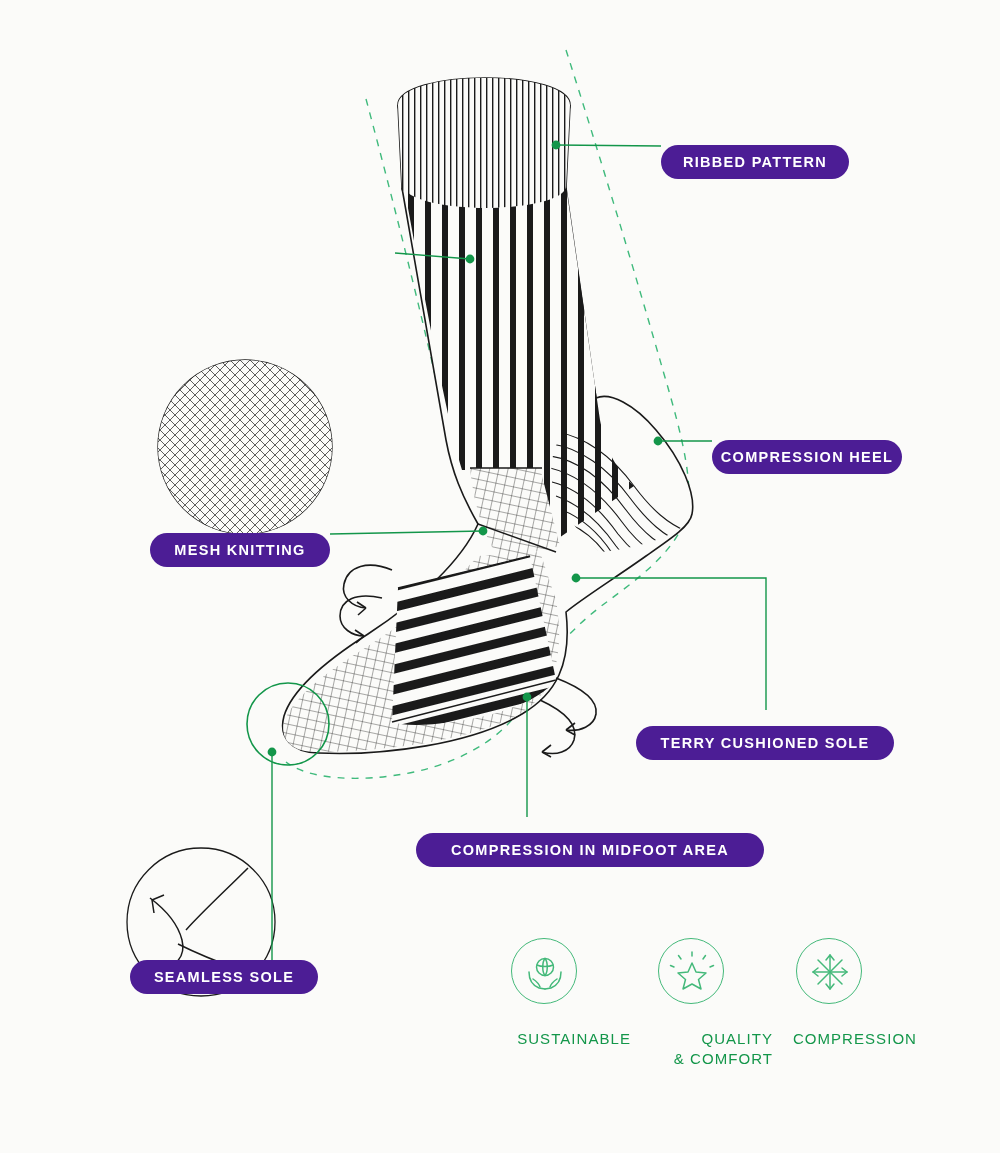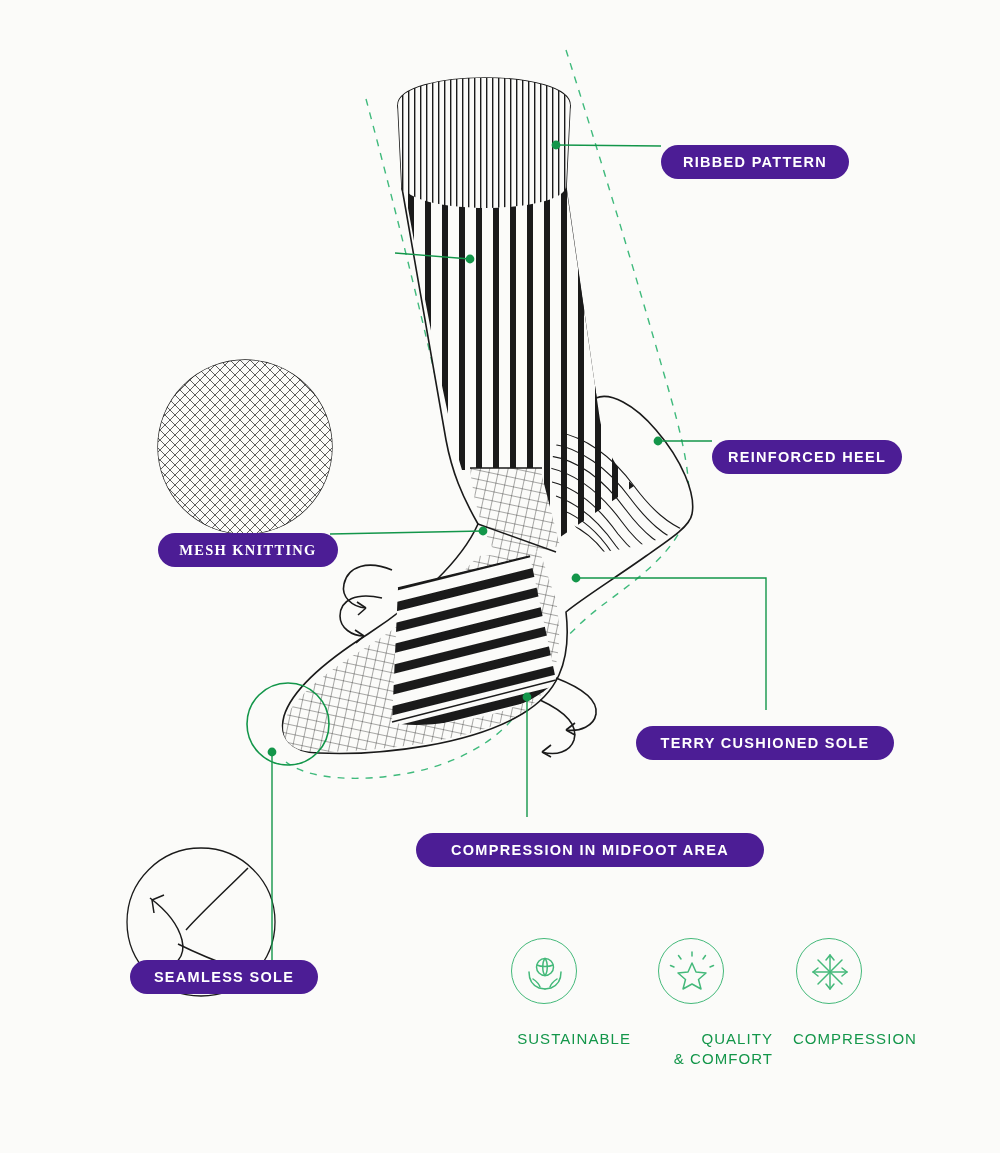--- a/index.html
+++ b/index.html
@@ -233,23 +233,23 @@
       <circle cx="576" cy="578" r="4.4"></circle>
       <circle cx="527" cy="697" r="4.4"></circle>
       <circle cx="272" cy="752" r="4.4"></circle>
     </g>
   </svg>
 
   <div class="pill" style="left:661px; top:129px; width:188px;">
     <span>RIBBED PATTERN</span>
   </div>
   <div class="pill" style="left:712px; top:424px; width:190px;">
-    <span>REINFORCED HEEL</span>
-  </div>
-  <div class="pill" style="left:158px; top:517px; width:180px;font-family:Liberation Serif, serif;">
+    <span>COMPRESSION HEEL</span>
+  </div>
+  <div class="pill" style="left:150px; top:517px; width:180px;">
     <span>MESH KNITTING</span>
   </div>
   <div class="pill" style="left:636px; top:710px; width:258px;">
     <span>TERRY CUSHIONED SOLE</span>
   </div>
   <div class="pill" style="left:416px; top:817px; width:348px;">
     <span>COMPRESSION IN MIDFOOT AREA</span>
   </div>
   <div class="pill" style="left:130px; top:944px; width:188px;">
     <span>SEAMLESS SOLE</span>

